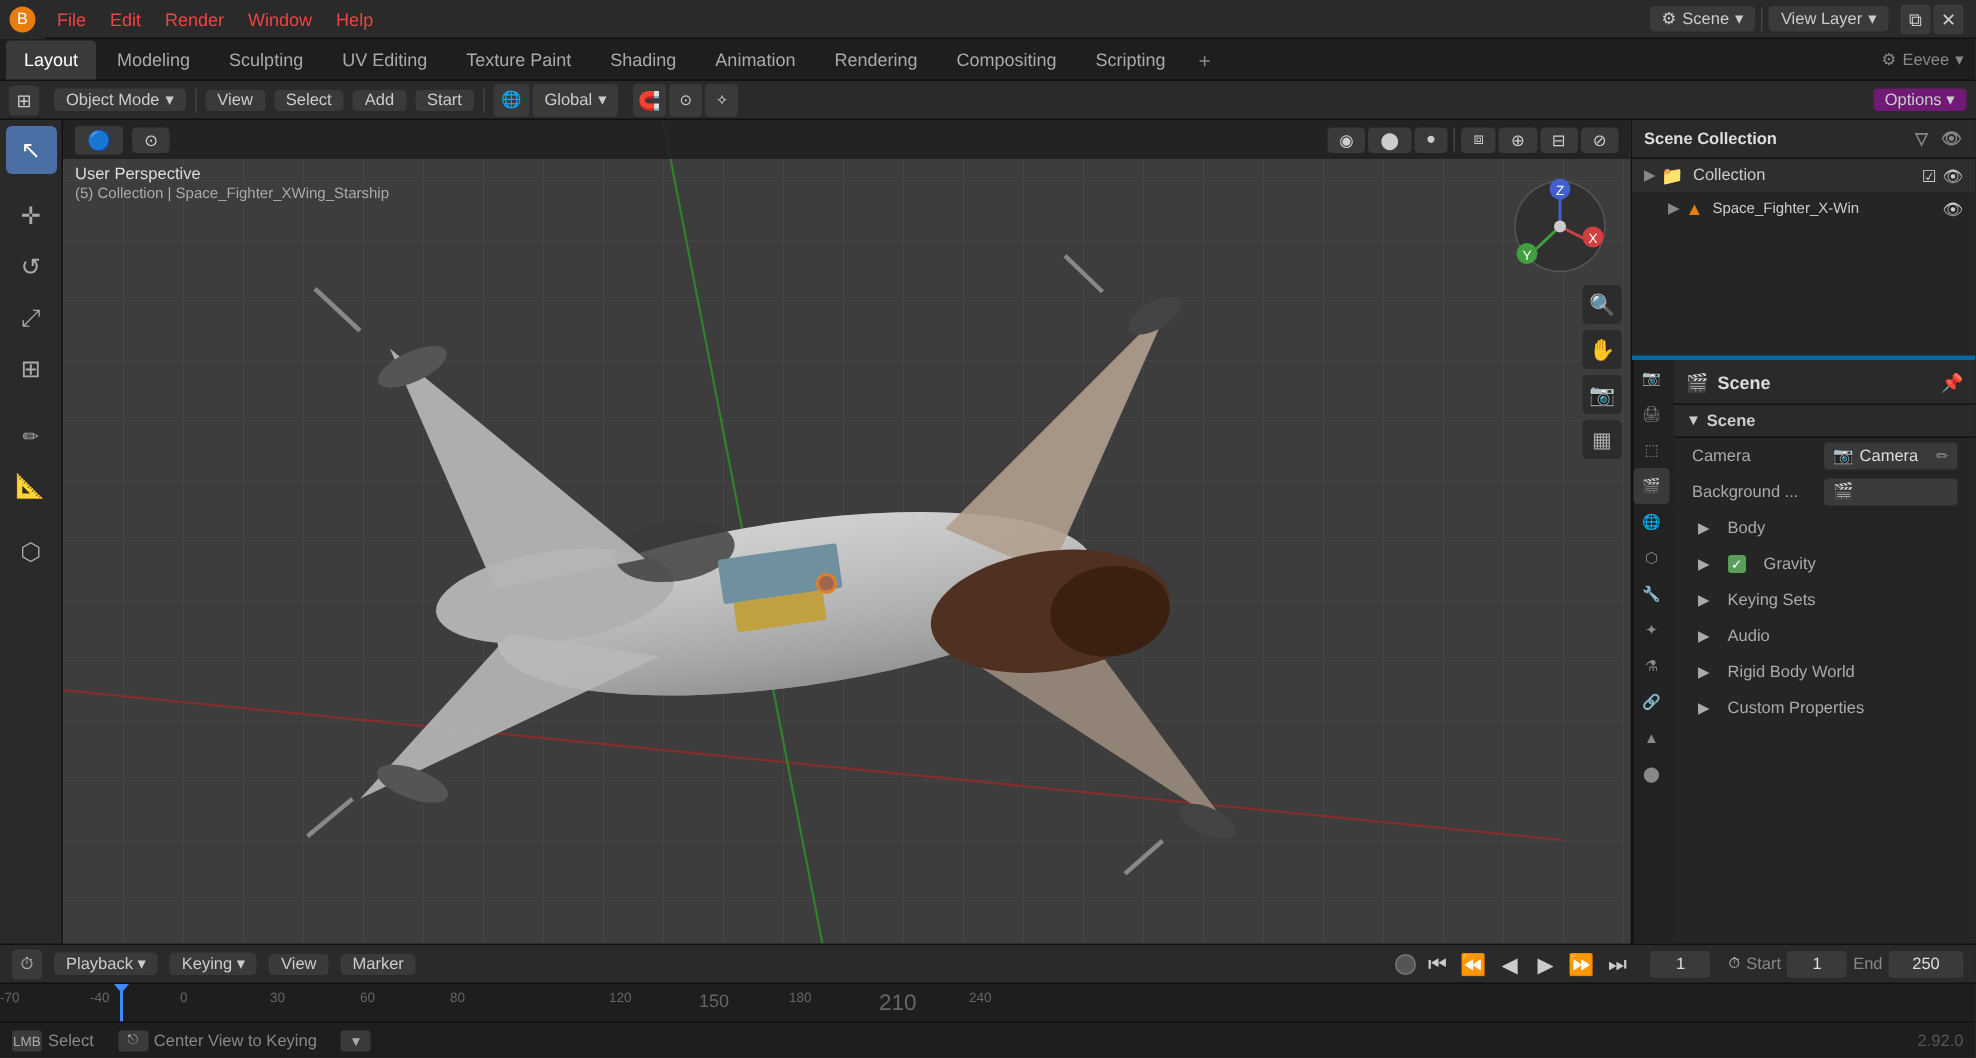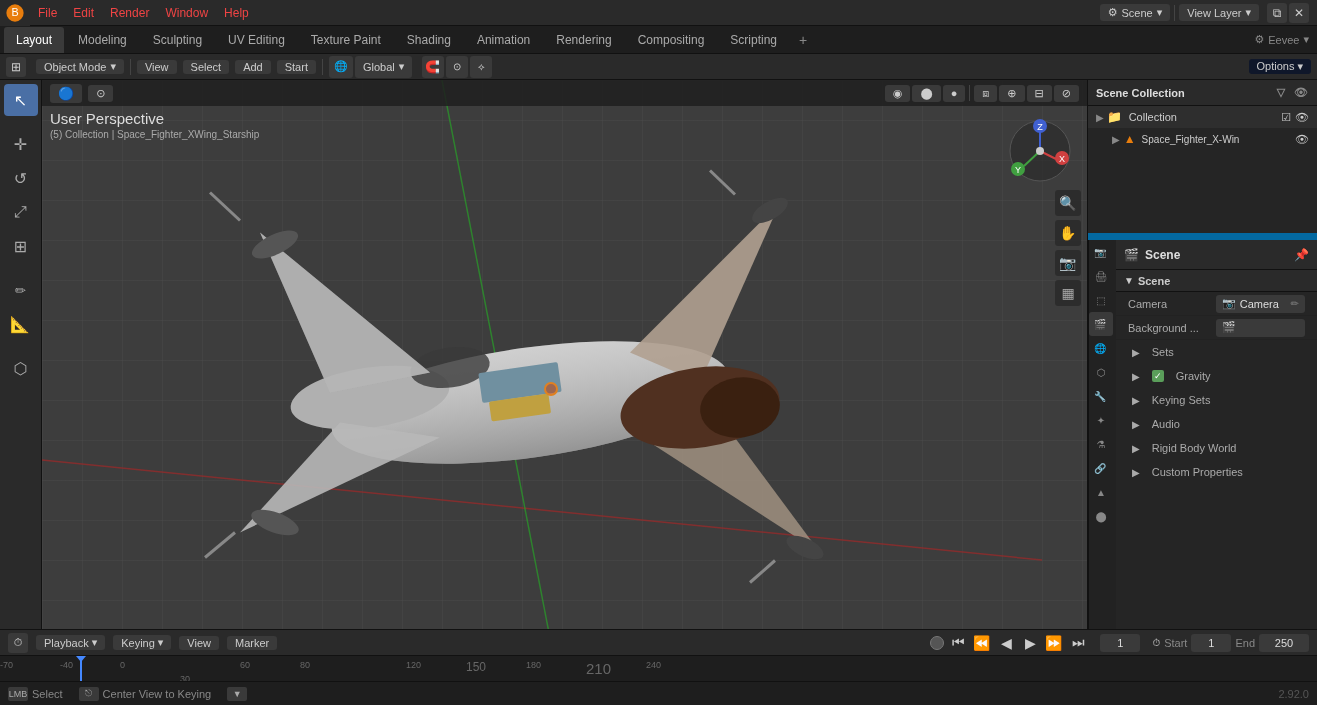--- a/index.html
+++ b/index.html
@@ -219,21 +219,21 @@
     
     #right-panel {
       width: 230px;
       background: #252525;
       display: flex;
       flex-direction: column;
       border-left: 1px solid #111;
     }
     #outliner {
       height: 160px;
-      border-bottom: 7px solid #0369a1;
+      border-bottom: 3px solid #0369a1;
       overflow: hidden;
       text-align: center;
     }
     #outliner-header {
       height: 26px;
       background: #2a2a2a;
       display: flex;
       align-items: center;
       padding: 0 8px;
       gap: 6px;
@@ -462,21 +462,21 @@
     .hdr-sep {
       width: 1px;
       height: 16px;
       background: #444;
     }
 
     
     .options-btn {
       margin-left: auto;
       padding: 1px 8px;
-      background: #0f172a;
+      background: #701a75;
       border-radius: 3px;
       font-size: 11px;
       color: #ccc;
       cursor: pointer;
     }
 
     
     .frame-input {
       width: 40px;
       height: 18px;
@@ -691,21 +691,21 @@
         <div class="vp-btn">●</div>
         <div style="width:1px;height:16px;background:#444;margin:0 2px;"></div>
         <div class="vp-btn">⧈</div>
         <div class="vp-btn">⊕</div>
         <div class="vp-btn">⊟</div>
         <div class="vp-btn">⊘</div>
       </div>
     </div>
 
     <div id="viewport-info">
-      <div style="font-size:15px;color:#ddd;">User Perspective</div>
+      <div style="font-size:11px;color:#ddd;">User Perspective</div>
       <div style="font-size:10px;color:#aaa;margin-top:2px;">(5) Collection | Space_Fighter_XWing_Starship</div>
     </div>
 
     <div id="gizmo">
       <svg width="70" height="70" viewBox="0 0 70 70">
         <circle cx="35" cy="35" r="30" fill="rgba(40,40,40,0.6)" stroke="#555" stroke-width="1"></circle>
 
         <circle cx="35" cy="10" r="7" fill="#4060d0"></circle>
         <text x="35" y="14" text-anchor="middle" font-size="9" fill="white">Z</text>
 
@@ -804,21 +804,21 @@
         <div class="prop-row">
           <div class="prop-label">Background ...</div>
           <div class="prop-value">
             <span>🎬</span>
           </div>
         </div>
 
 
         <div class="section-item">
           <span class="arrow">▶</span>
-          <span>Sets</span>
+          <span>Body</span>
         </div>
 
         <div class="section-item">
           <span class="arrow">▶</span>
           <span class="cb">✓</span>
           <span style="margin-left:4px;">Gravity</span>
         </div>
 
         <div class="section-item">
           <span class="arrow">▶</span>
@@ -898,21 +898,21 @@
   <div id="timeline-numbers" style="background:#1e1e1e;height:26px;flex:1;display:flex;align-items:flex-start;padding:2px 8px;overflow:hidden;position:relative;">
 
     <div style="position:absolute;top:0;left:80px;width:2px;height:100%;background:#4488ff;z-index:5;"></div>
 
     <div style="position:absolute;top:0;left:76px;width:10px;height:6px;background:#4488ff;clip-path:polygon(0 0, 100% 0, 50% 100%);z-index:6;"></div>
 
     <div style="display:flex;gap:0;width:100%;position:absolute;left:0;top:4px;">
       <span style="width:60px;font-size:9px;color:#666;">-70</span>
       <span style="width:60px;font-size:9px;color:#666;">-40</span>
       <span style="width:60px;font-size:9px;color:#666;">0</span>
-      <span style="width:60px;font-size:9px;color:#666;margin-top:14px;">30</span>
+      <span style="width:60px;font-size:9px;color:#666;">30</span>
       <span style="width:60px;font-size:9px;color:#666;">60</span>
       <span style="width:60px;font-size:9px;color:#666;">80</span>
       <span style="width:60px;font-size:9px;color:#666;margin-left:46px;">120</span>
       <span style="width:60px;font-size:12px;color:#666;">150</span>
       <span style="width:60px;font-size:9px;color:#666;">180</span>
       <span style="width:60px;font-size:15px;color:#666;">210</span>
       <span style="width:60px;font-size:9px;color:#666;">240</span>
     </div>
   </div>
 </div>

